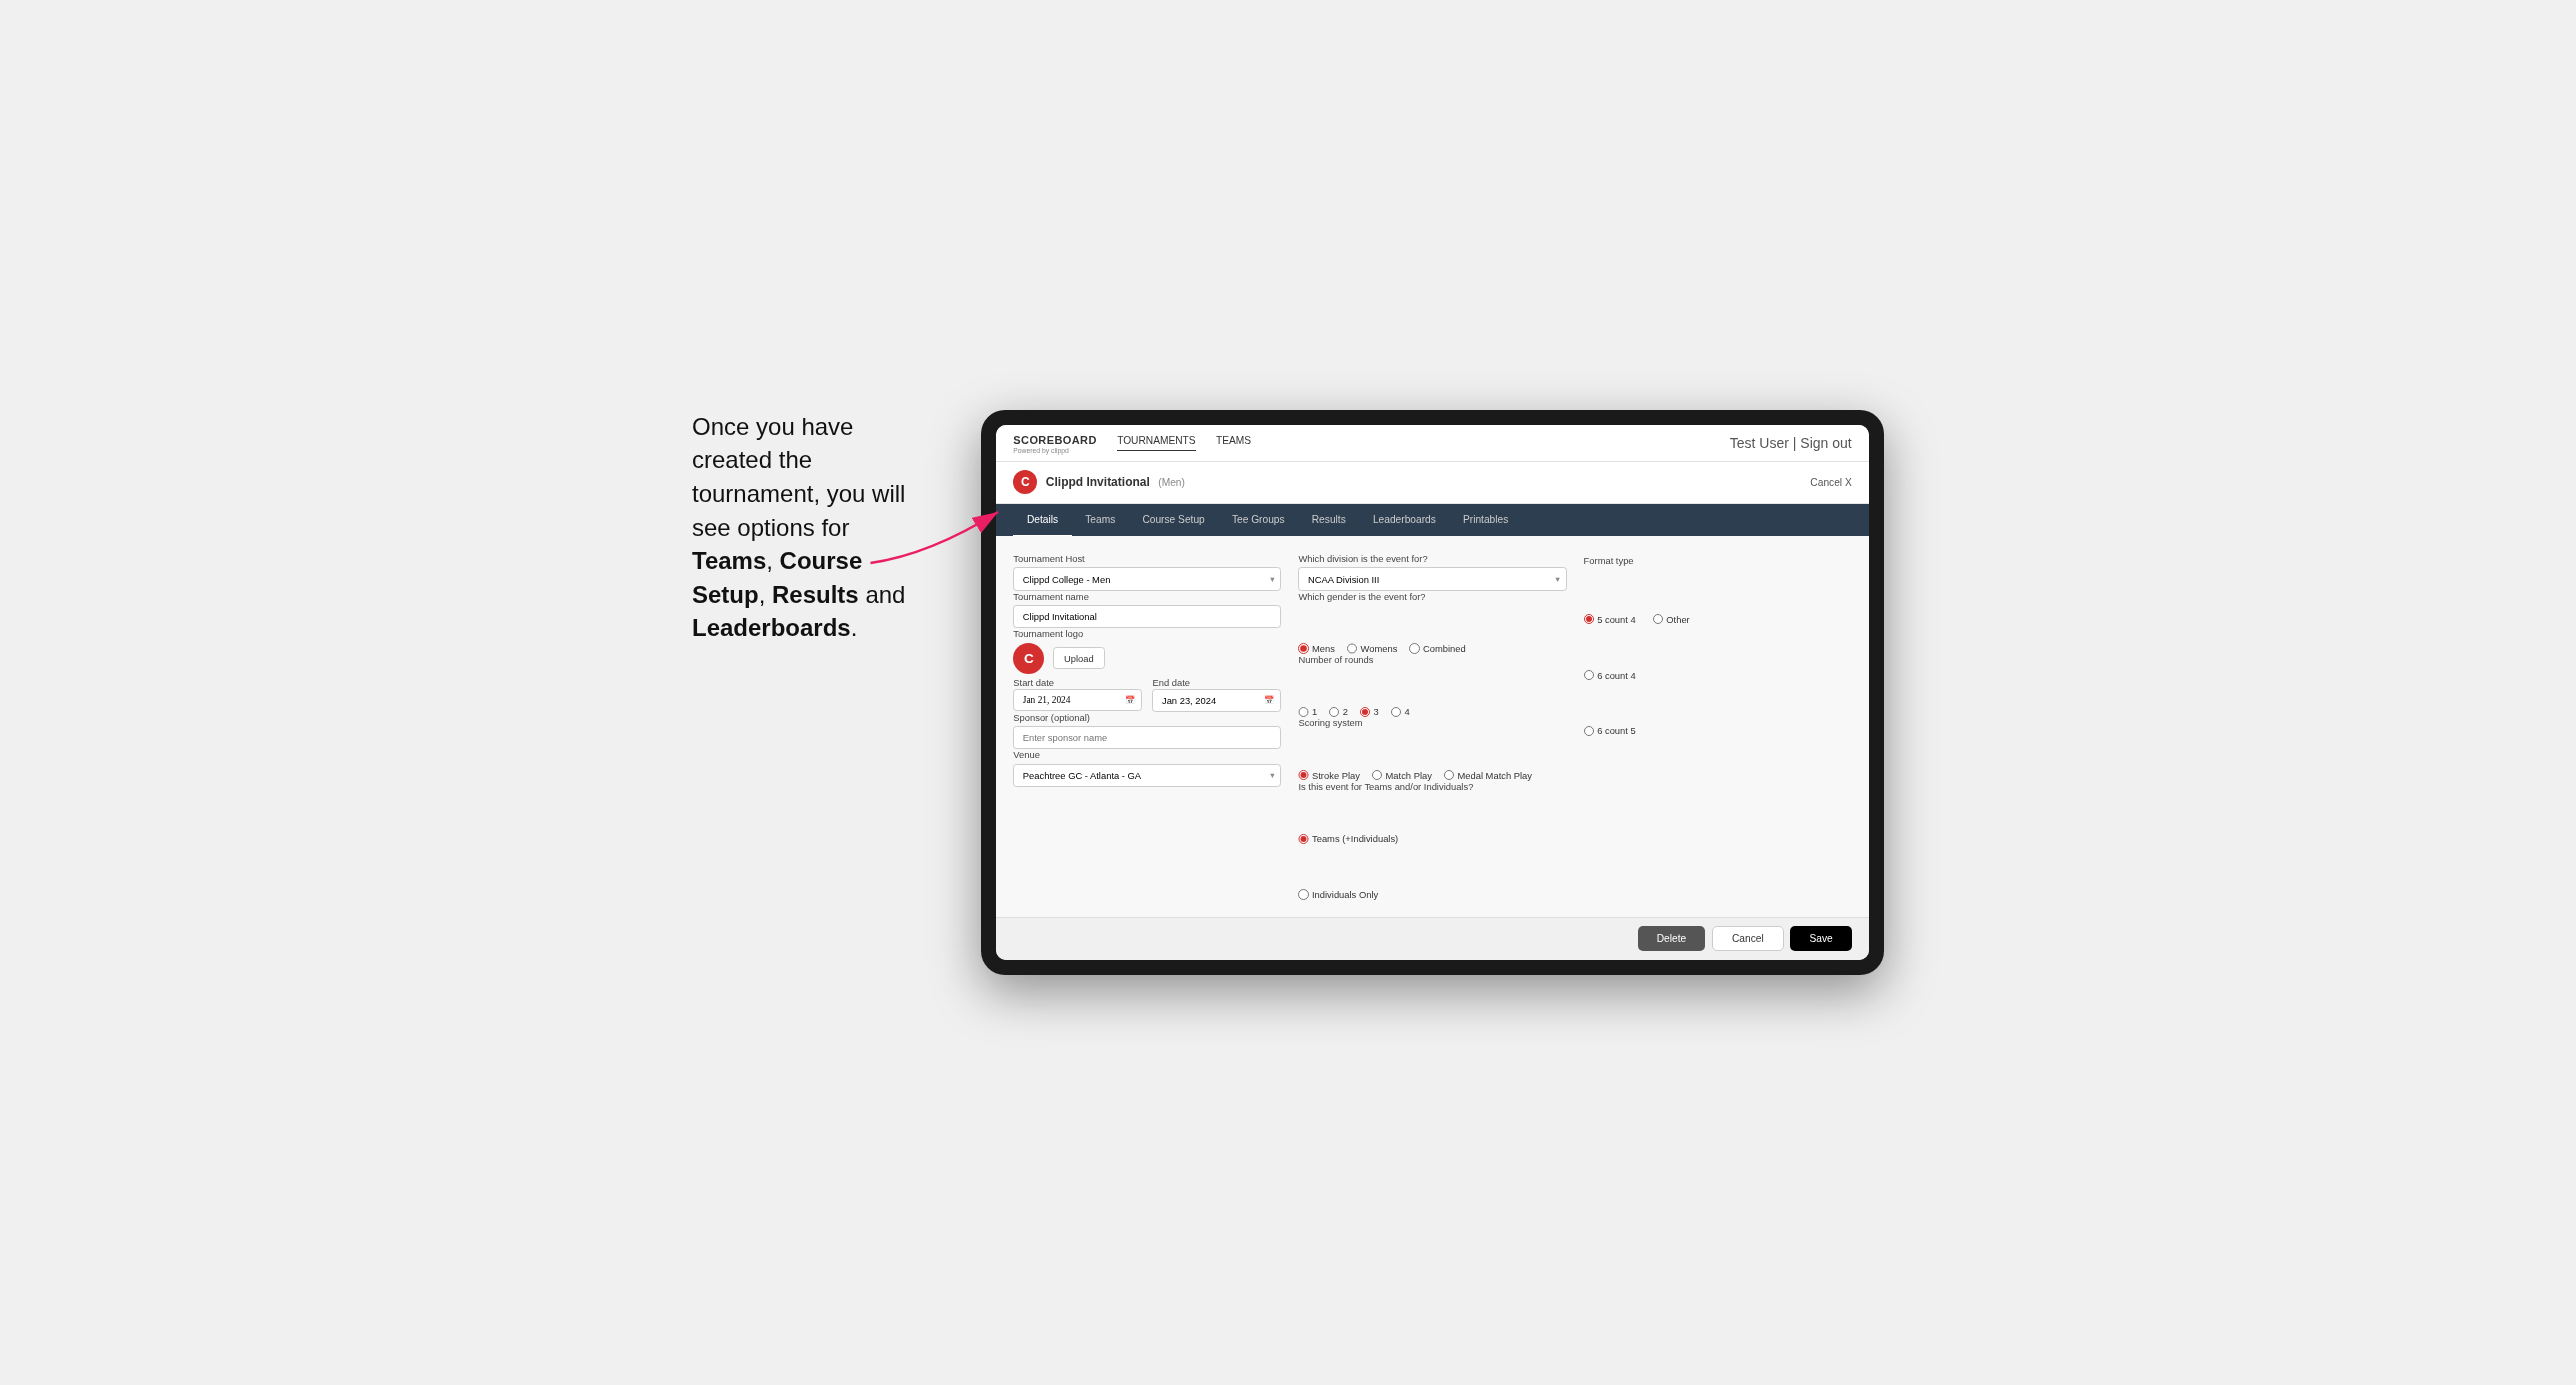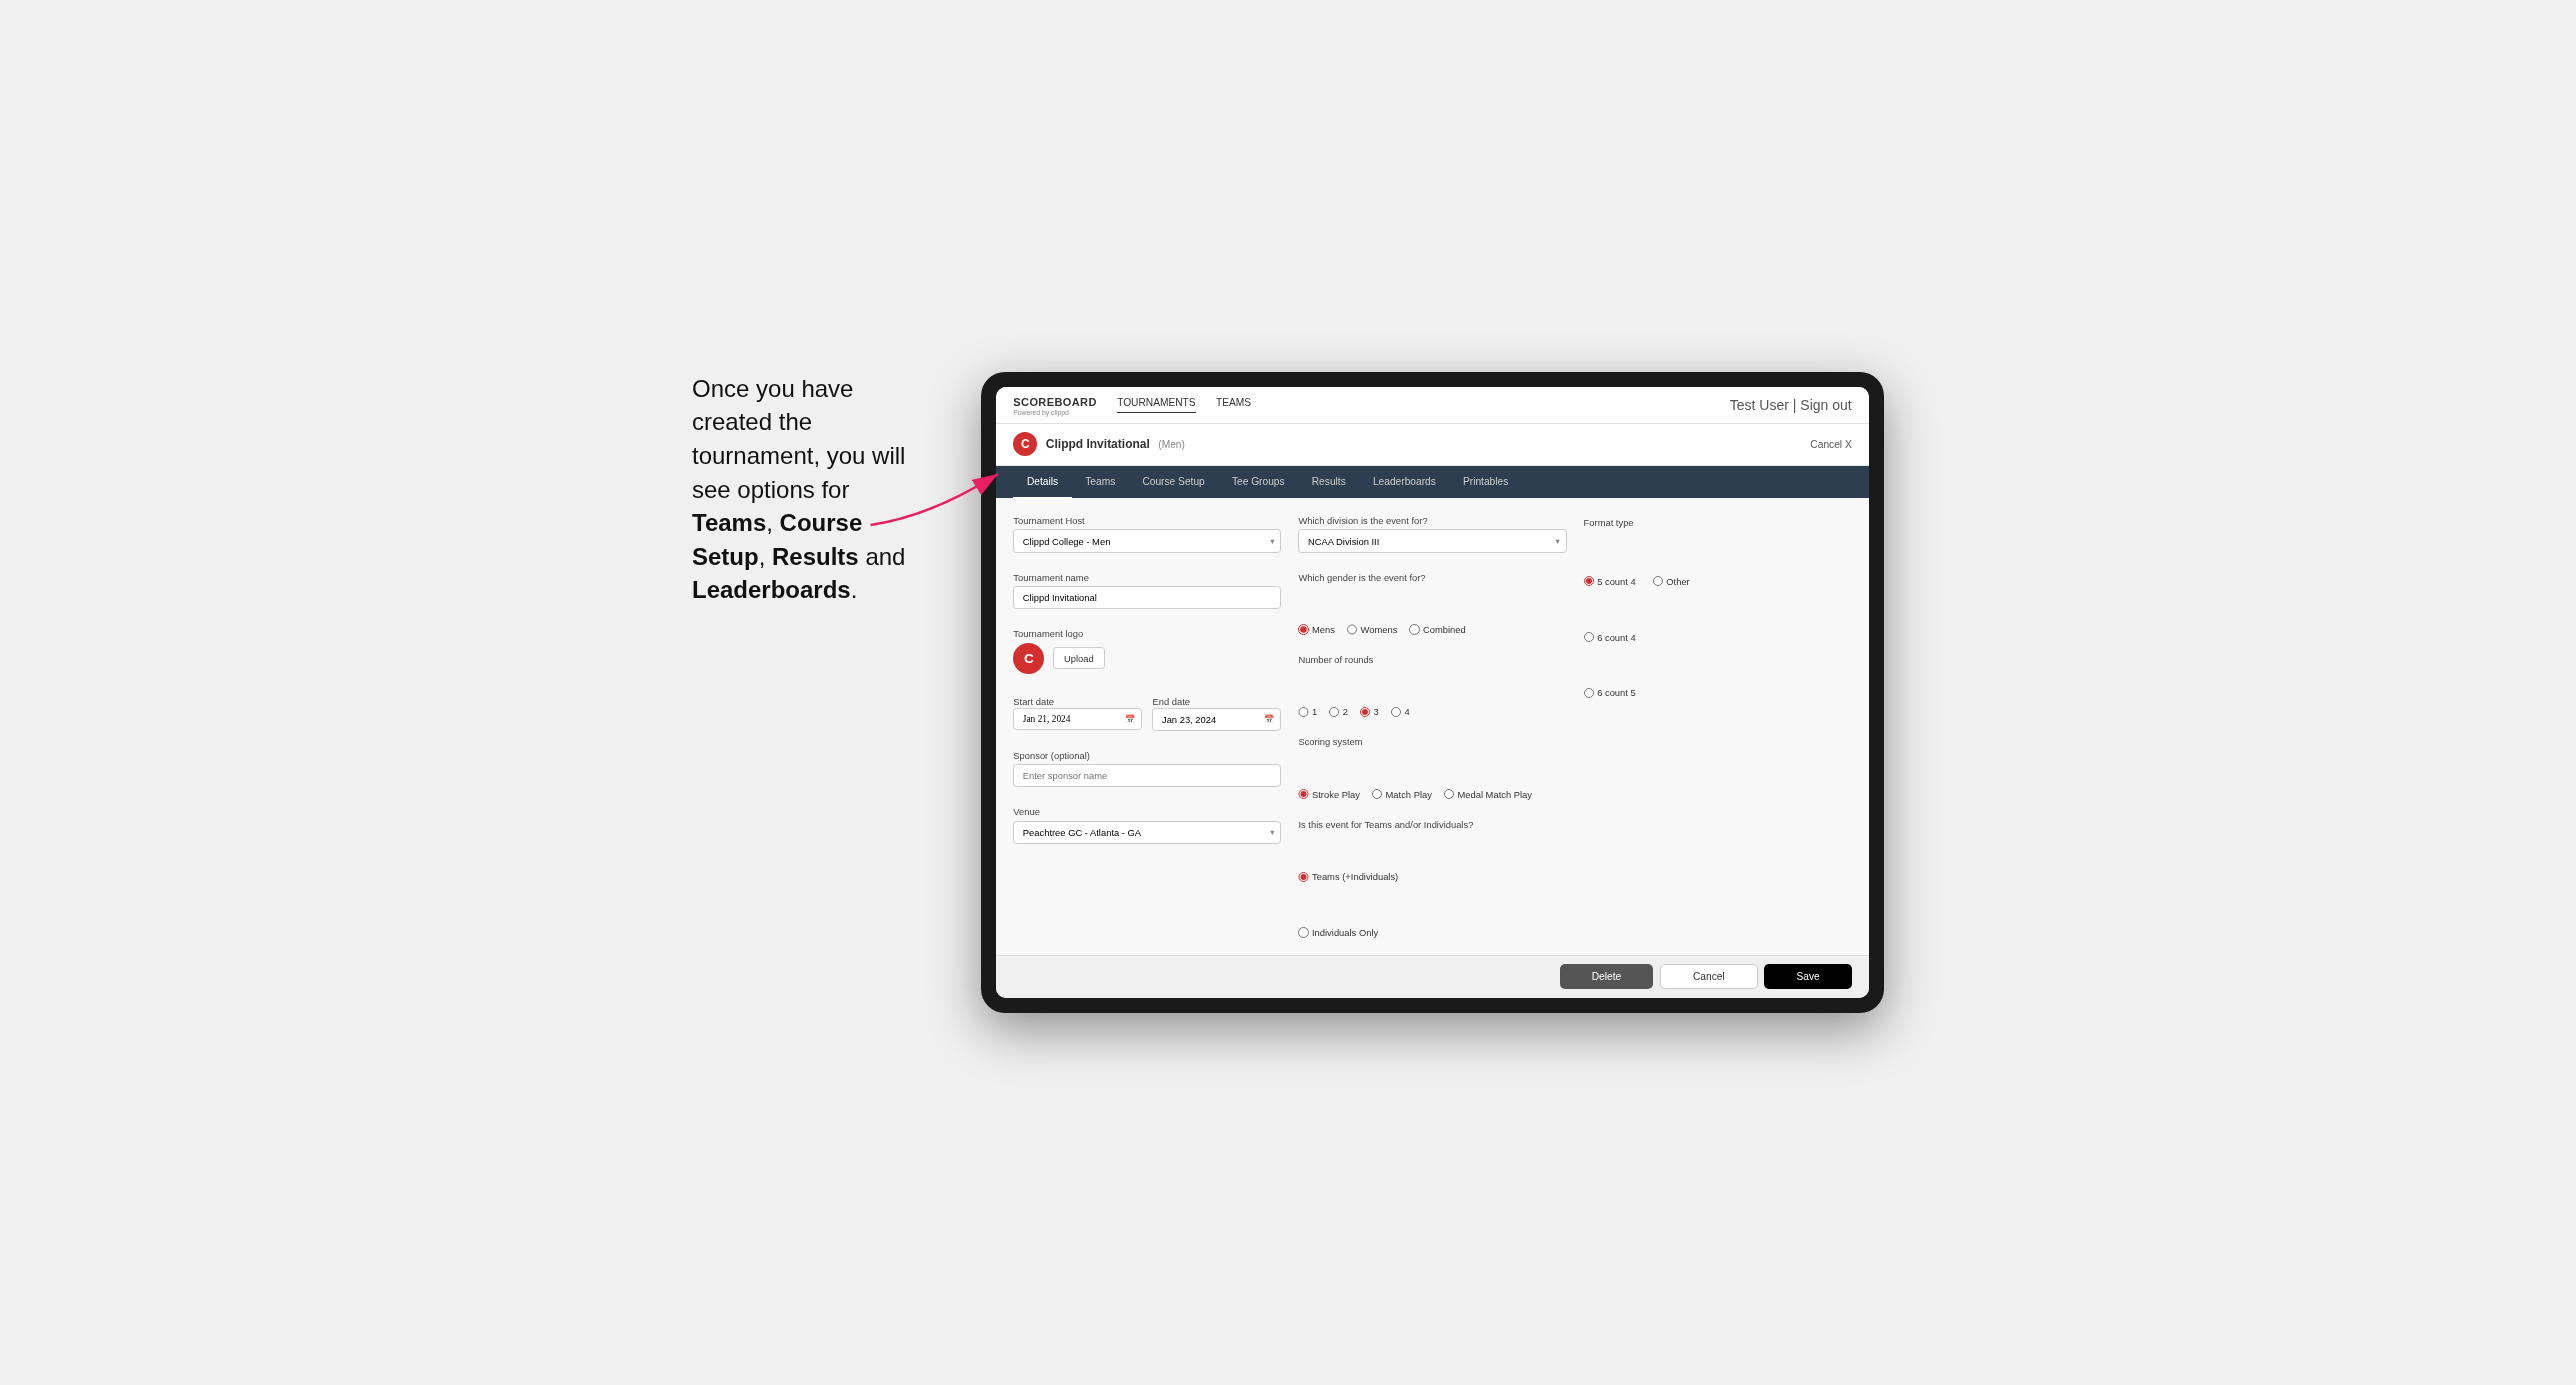--- a/index.html
+++ b/index.html
@@ -184,21 +184,21 @@
 
     .form-grid {
       display: grid;
       grid-template-columns: 1fr 1fr 1fr;
       gap: 17px;
     }
 
     .form-section {
       display: flex;
       flex-direction: column;
-      gap: 19px;
+      gap: 0;
     }
 
     .form-group {
       display: flex;
       flex-direction: column;
       gap: 3.4px;
     }
 
     .form-label {
       font-size: 9.4px;
@@ -343,21 +343,21 @@
     .action-bar {
       background: #f0f0f0;
       border-top: 0.9px solid #ddd;
       padding: 8.5px 17px;
       display: flex;
       justify-content: flex-end;
       gap: 6.8px;
     }
 
     .btn {
-      padding: 6px 32px;
+      padding: 6px 19px;
       border-radius: 5px;
       font-size: 10.2px;
       cursor: pointer;
       border: none;
       font-weight: 500;
     }
 
     .btn-delete {
       background: #555;
       color: #fff;

